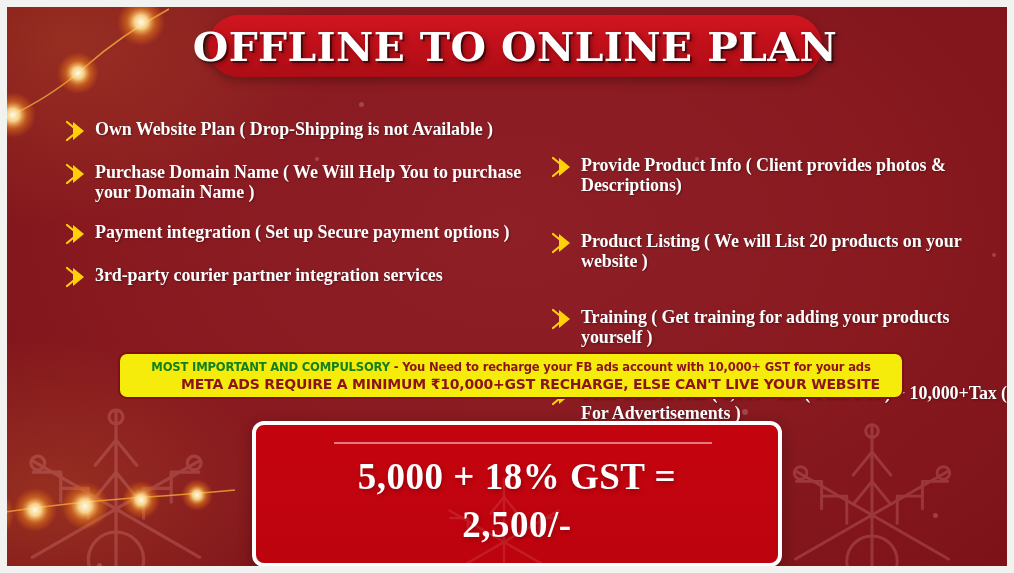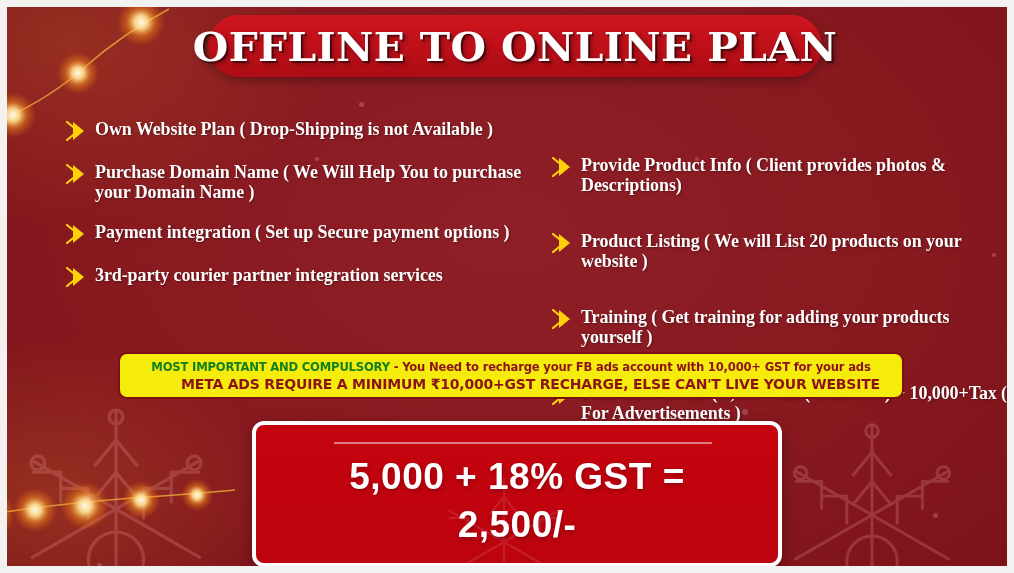--- a/index.html
+++ b/index.html
@@ -153,21 +153,21 @@
     height: 2px;
     background: rgba(255,255,255,0.48);
   }
   #price-inner {
     position: absolute;
     left: 0; right: 0;
     top: 28px;
     text-align: center;
   }
   .price-line {
-    font-family: Liberation Sans, sans-serif;
+    font-family: Liberation Serif, serif;
     font-weight: bold;
     font-size: 37px;
     line-height: 48px;
     color: #ffffff;
     letter-spacing: 0.5px;
     text-shadow: 1px 2px 4px rgba(0,0,0,0.25);
   }
   #price-snowflake {
     position: absolute;
     left: 128px;

